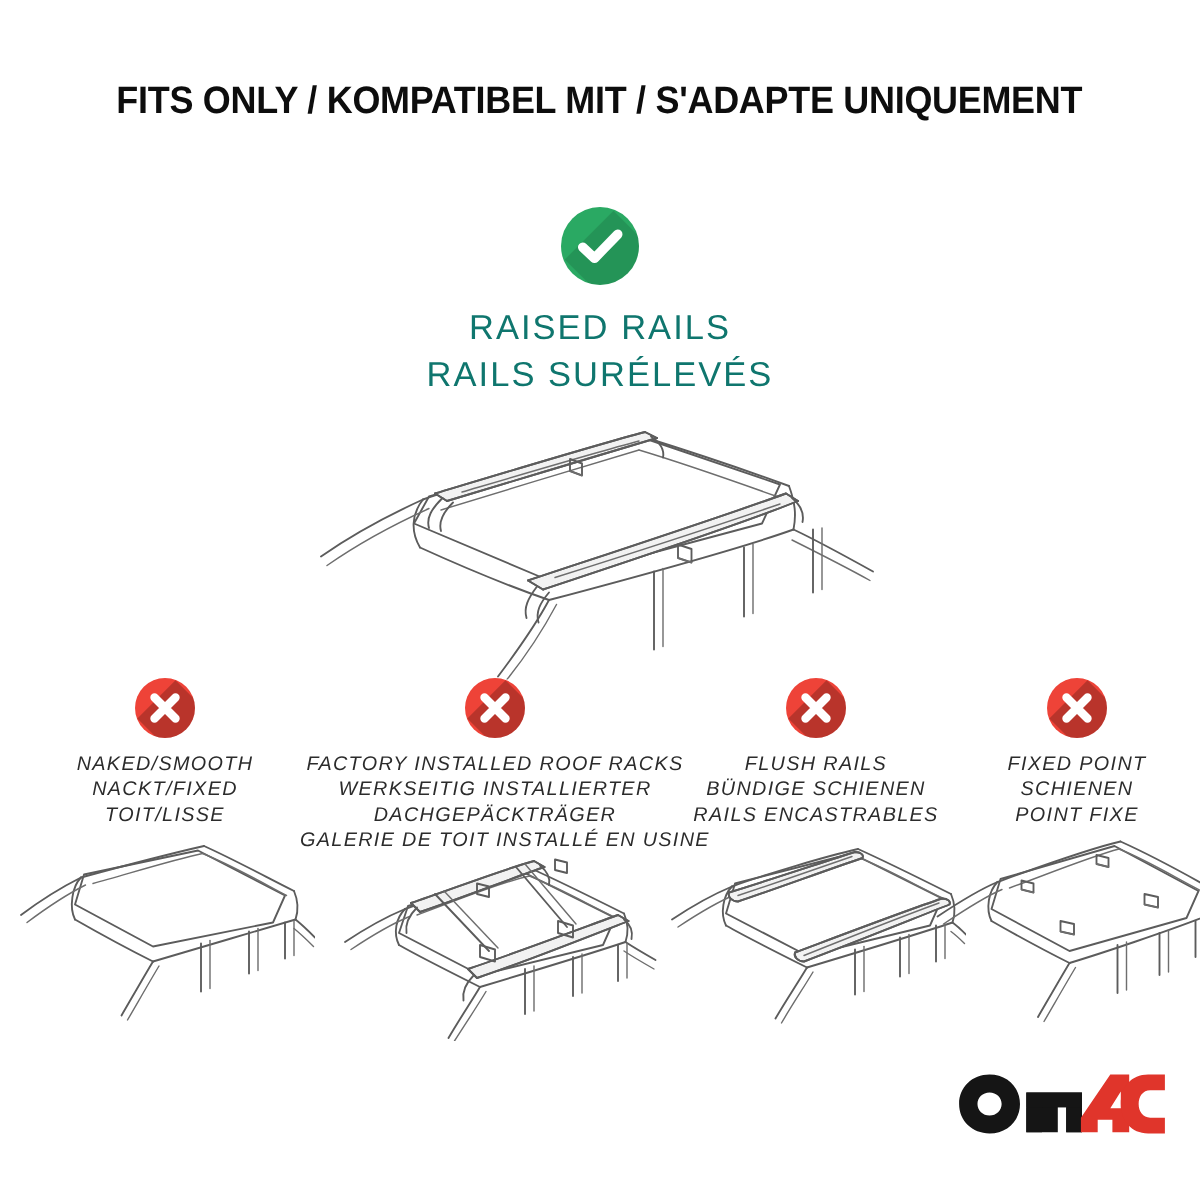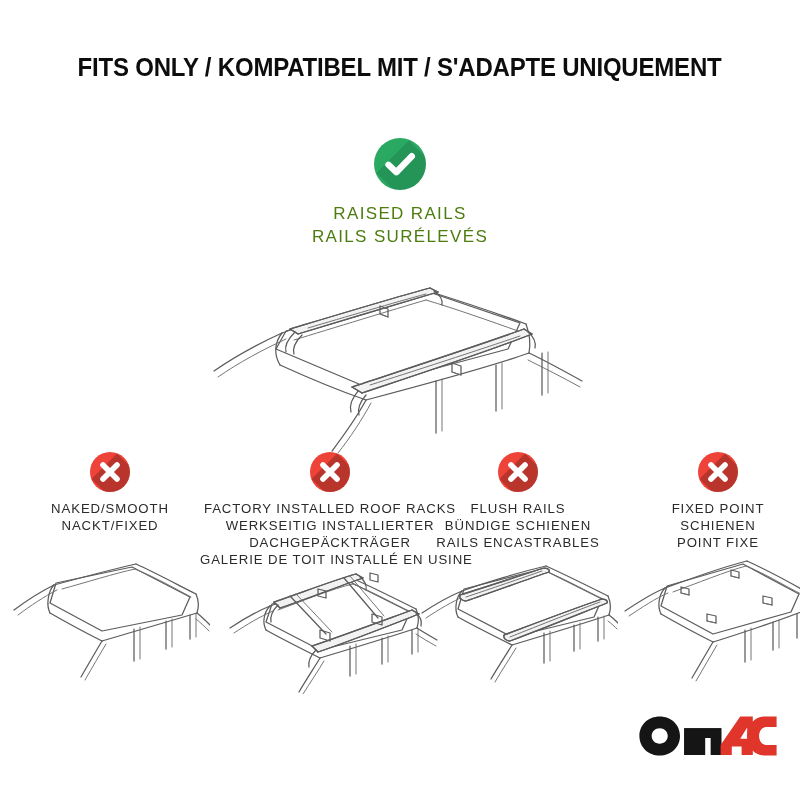--- a/index.html
+++ b/index.html
@@ -32,44 +32,44 @@
   .badge .shade{
     position:absolute;right:-6px;bottom:-6px;width:46px;height:46px;
     transform:rotate(45deg);transform-origin:center;
   }
   .badge.ok .shade{background:rgba(0,0,0,0.12);}
   .badge.no .shade{background:rgba(0,0,0,0.22);}
   .badge svg{position:absolute;left:0;top:0;width:100%;height:100%;}
 
   .hero-text{margin-top:13px;}
   .hero-text .ln{
-    display:block;font-size:17px;font-weight:400;
-    letter-spacing:1.35px;line-height:1.33;color:#4d7c0f;
+    display:block;font-size:23px;font-weight:400;
+    letter-spacing:1.35px;line-height:1.33;color:#0f766e;
     white-space:nowrap;
   }
 
   
   .hero-art{position:absolute;left:190px;top:283px;width:440px;height:170px;}
 
   
   .row{position:absolute;left:0;top:452px;width:800px;height:250px;}
   .cell{position:absolute;top:0;text-align:center;}
   .cell .badge{width:40px;height:40px;}
   .cell .badge .shade{width:36px;height:36px;right:-5px;bottom:-5px;}
-  .cell-text{margin-top:9px;}
+  .cell-text{margin-top:9px;font-style:italic;}
   .cell-text .ln{
     display:block;font-size:13.2px;font-weight:400;
     letter-spacing:0.9px;line-height:1.28;color:#2b2b2b;
     white-space:nowrap;
   }
   .cell-art{position:absolute;left:50%;transform:translateX(-50%);}
 
   .c1{left:20px;width:180px;}
   .c2{left:200px;width:260px;}
-  .c3{left:428px;width:180px;}
+  .c3{left:454px;width:180px;}
   .c4{left:638px;width:160px;}
 
   
   .logo{position:absolute;right:22px;bottom:20px;height:42px;}
 
   svg.line{display:block;}
   svg.line path,svg.line line,svg.line polyline{
     fill:none;stroke:#5c5c5c;stroke-width:1.25;
     stroke-linecap:round;stroke-linejoin:round;
   }
@@ -167,20 +167,21 @@
     <div class="cell c1">
       <div class="badge no">
         <div class="shade"></div>
         <svg viewBox="0 0 40 40" aria-hidden="true">
           <path d="M13 13 L27 27 M27 13 L13 27" fill="none" stroke="#ffffff" stroke-width="5.6" stroke-linecap="round"></path>
         </svg>
       </div>
       <div class="cell-text">
         <span class="ln">NAKED/SMOOTH</span>
         <span class="ln">NACKT/FIXED</span>
+        <span class="ln">TOIT/LISSE</span>
       </div>
       <div class="cell-art" style="top:105px;">
         <svg class="line" viewBox="0 0 200 130" width="200" height="130">
           <path class="fillpane" d="M46,26 L122,10 L180,40 L172,58 L92,74 L40,46 Z"></path>
           <path d="M44,28 C66,22 104,12 126,7"></path>
           <path d="M126,7 C146,16 168,28 186,37"></path>
           <path d="M186,37 C189,44 189,50 187,56"></path>
           <path d="M187,56 C160,64 112,78 92,84"></path>
           <path d="M92,84 C76,76 54,64 40,56"></path>
           <path d="M40,56 C36,48 38,34 44,28"></path>

